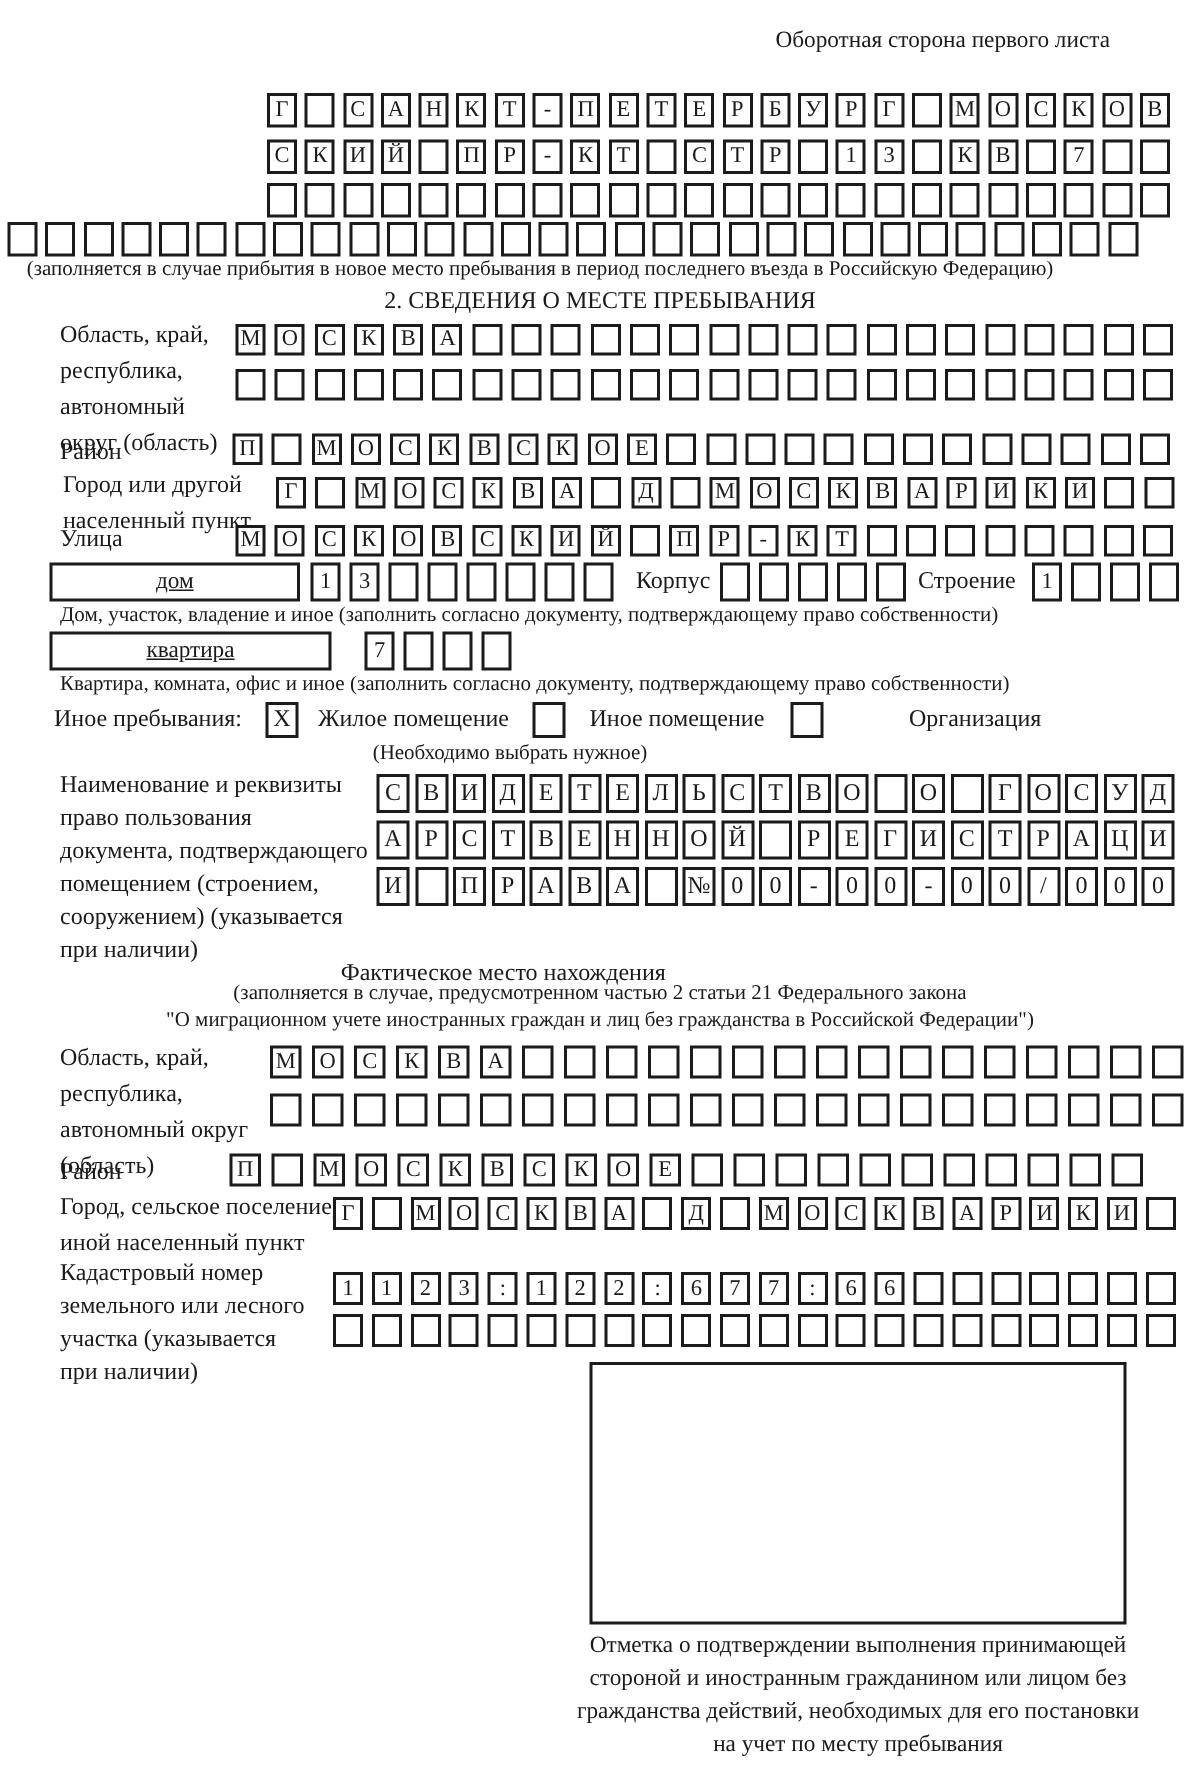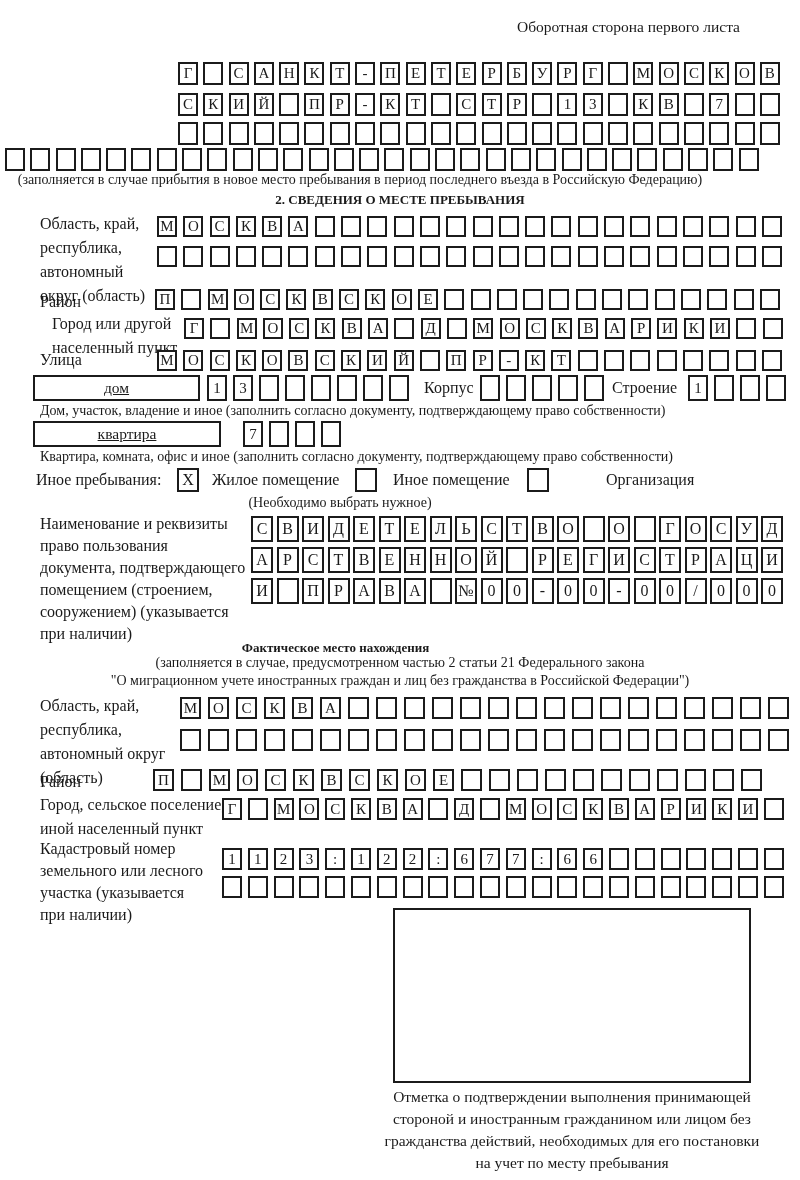--- a/index.html
+++ b/index.html
@@ -5,21 +5,21 @@
   html,body{margin:0;padding:0;background:#ffffff;}
   #sheet{
     position:relative;width:800px;height:1180px;margin:0 auto;
     font-family:"Liberation Serif","DejaVu Serif",serif;color:#1a1a1a;background:#ffffff;
     overflow:hidden;
   }
   .lbl{position:absolute;font-size:16px;line-height:24px;white-space:nowrap;}
   .lbl.tight{line-height:22px;}
   .caption{position:absolute;font-size:14px;white-space:nowrap;}
   .caption.center{text-align:center;}
-  .title{position:absolute;font-weight:bold;font-size:13px;text-align:center;white-space:nowrap;}
+  .title{position:absolute;font-weight:normal;font-size:16px;text-align:center;white-space:nowrap;}
   .cellrow{position:absolute;display:flex;}
   .cell{
     box-sizing:border-box;border:2px solid #1b1b1b;background:#fff;
     display:flex;align-items:center;justify-content:center;
     font-size:15px;flex:none;
   }
   .cw-top{gap:5.3px;} .cw-top .cell{width:20px;height:23px;}
   .cw-s2{gap:6.3px;}  .cw-s2 .cell{width:20px;height:21px;}
   .cw-dom{gap:6px;}   .cw-dom .cell{width:20px;height:26px;}
   .cw-doc{gap:3.5px;} .cw-doc .cell{width:22px;height:26px;font-size:16px;}
@@ -241,21 +241,21 @@
       <span class="cell"></span>
       <span class="cell"></span>
       <span class="cell"></span>
       <span class="cell"></span>
       <span class="cell"></span>
       <span class="cell"></span>
       <span class="cell"></span>
       <span class="cell"></span>
     </div>
 
-  <div class="lbl" style="left:52px;top:312px">
+  <div class="lbl" style="left:42px;top:312px">
     <div>Город или другой</div>
     <div>населенный пункт</div>
   </div>
   <div class="cellrow cw-s2" style="left:184px;top:318px">
       <span class="cell">Г</span>
       <span class="cell"></span>
       <span class="cell">М</span>
       <span class="cell">О</span>
       <span class="cell">С</span>
       <span class="cell">К</span>

